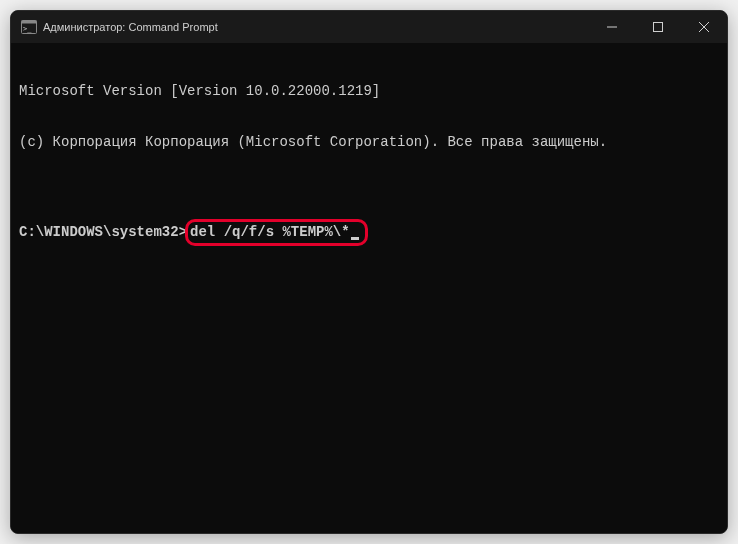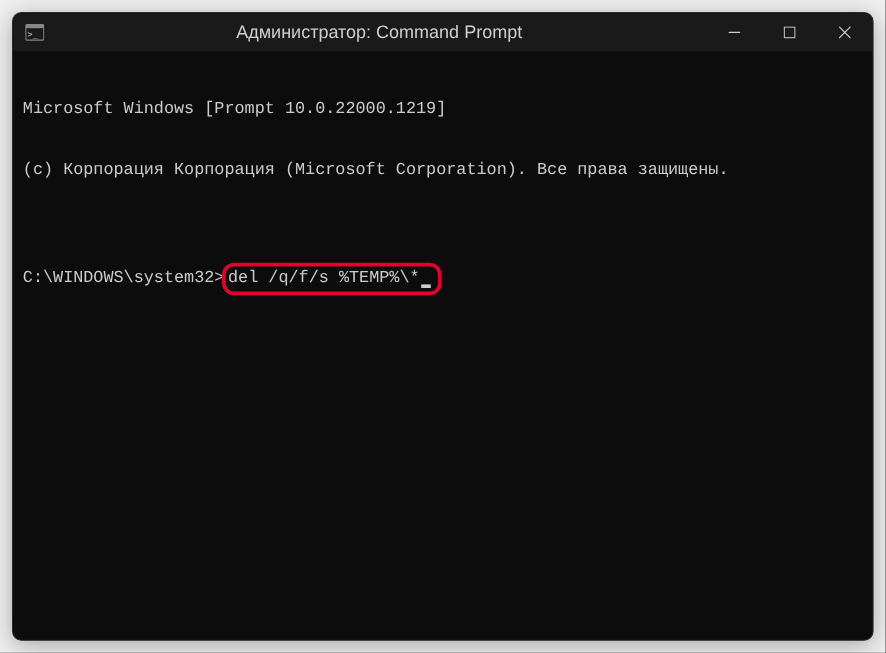--- a/index.html
+++ b/index.html
@@ -36,25 +36,24 @@
     height: 16px;
     margin-left: 10px;
     margin-right: 6px;
     display: flex;
     align-items: center;
     justify-content: center;
   }
   .titlebar-icon svg { width: 16px; height: 16px; }
   .titlebar-text {
     color: #cfcfcf;
-    font-size: 15px;
+    font-size: 11px;
     flex: 1;
     white-space: nowrap;
     overflow: hidden;
-    text-align: center;
   }
   .win-controls {
     display: flex;
     height: 100%;
   }
   .win-btn {
     width: 46px;
     height: 32px;
     display: flex;
     align-items: center;
@@ -72,20 +71,21 @@
     line-height: 17px;
     color: #cccccc;
     white-space: pre;
     overflow: hidden;
     position: relative;
   }
   .term-line { display: block; }
   .prompt-row {
     display: flex;
     align-items: center;
+    font-weight: bold;
   }
   .highlight-box {
     border: 3px solid #e3002b;
     border-radius: 10px;
     padding: 2px 6px 2px 2px;
     margin-left: -2px;
     display: inline-flex;
     align-items: center;
     text-align: right;
   }
@@ -127,21 +127,21 @@
       <div class="win-btn">
         <svg viewBox="0 0 10 10">
             <line x1="0" y1="0" x2="10" y2="10"></line>
             <line x1="10" y1="0" x2="0" y2="10"></line>
           </svg>
       </div>
     </div>
   </div>
 
   <div class="terminal">
-    <span class="term-line">Microsoft Windows [Prompt 10.0.22000.1219]</span>
+    <span class="term-line">Microsoft Version [Version 10.0.22000.1219]</span>
     <span class="term-line">(c) Корпорация Корпорация (Microsoft Corporation). Все права защищены.</span>
     <span class="term-line"></span>
     <div class="prompt-row">
       <span>C:\WINDOWS\system32&gt;</span><span class="highlight-box"><span>del /q/f/s %TEMP%\*</span><span class="cursor"></span></span>
     </div>
   </div>
 
 </div>
 
 </body></html>

